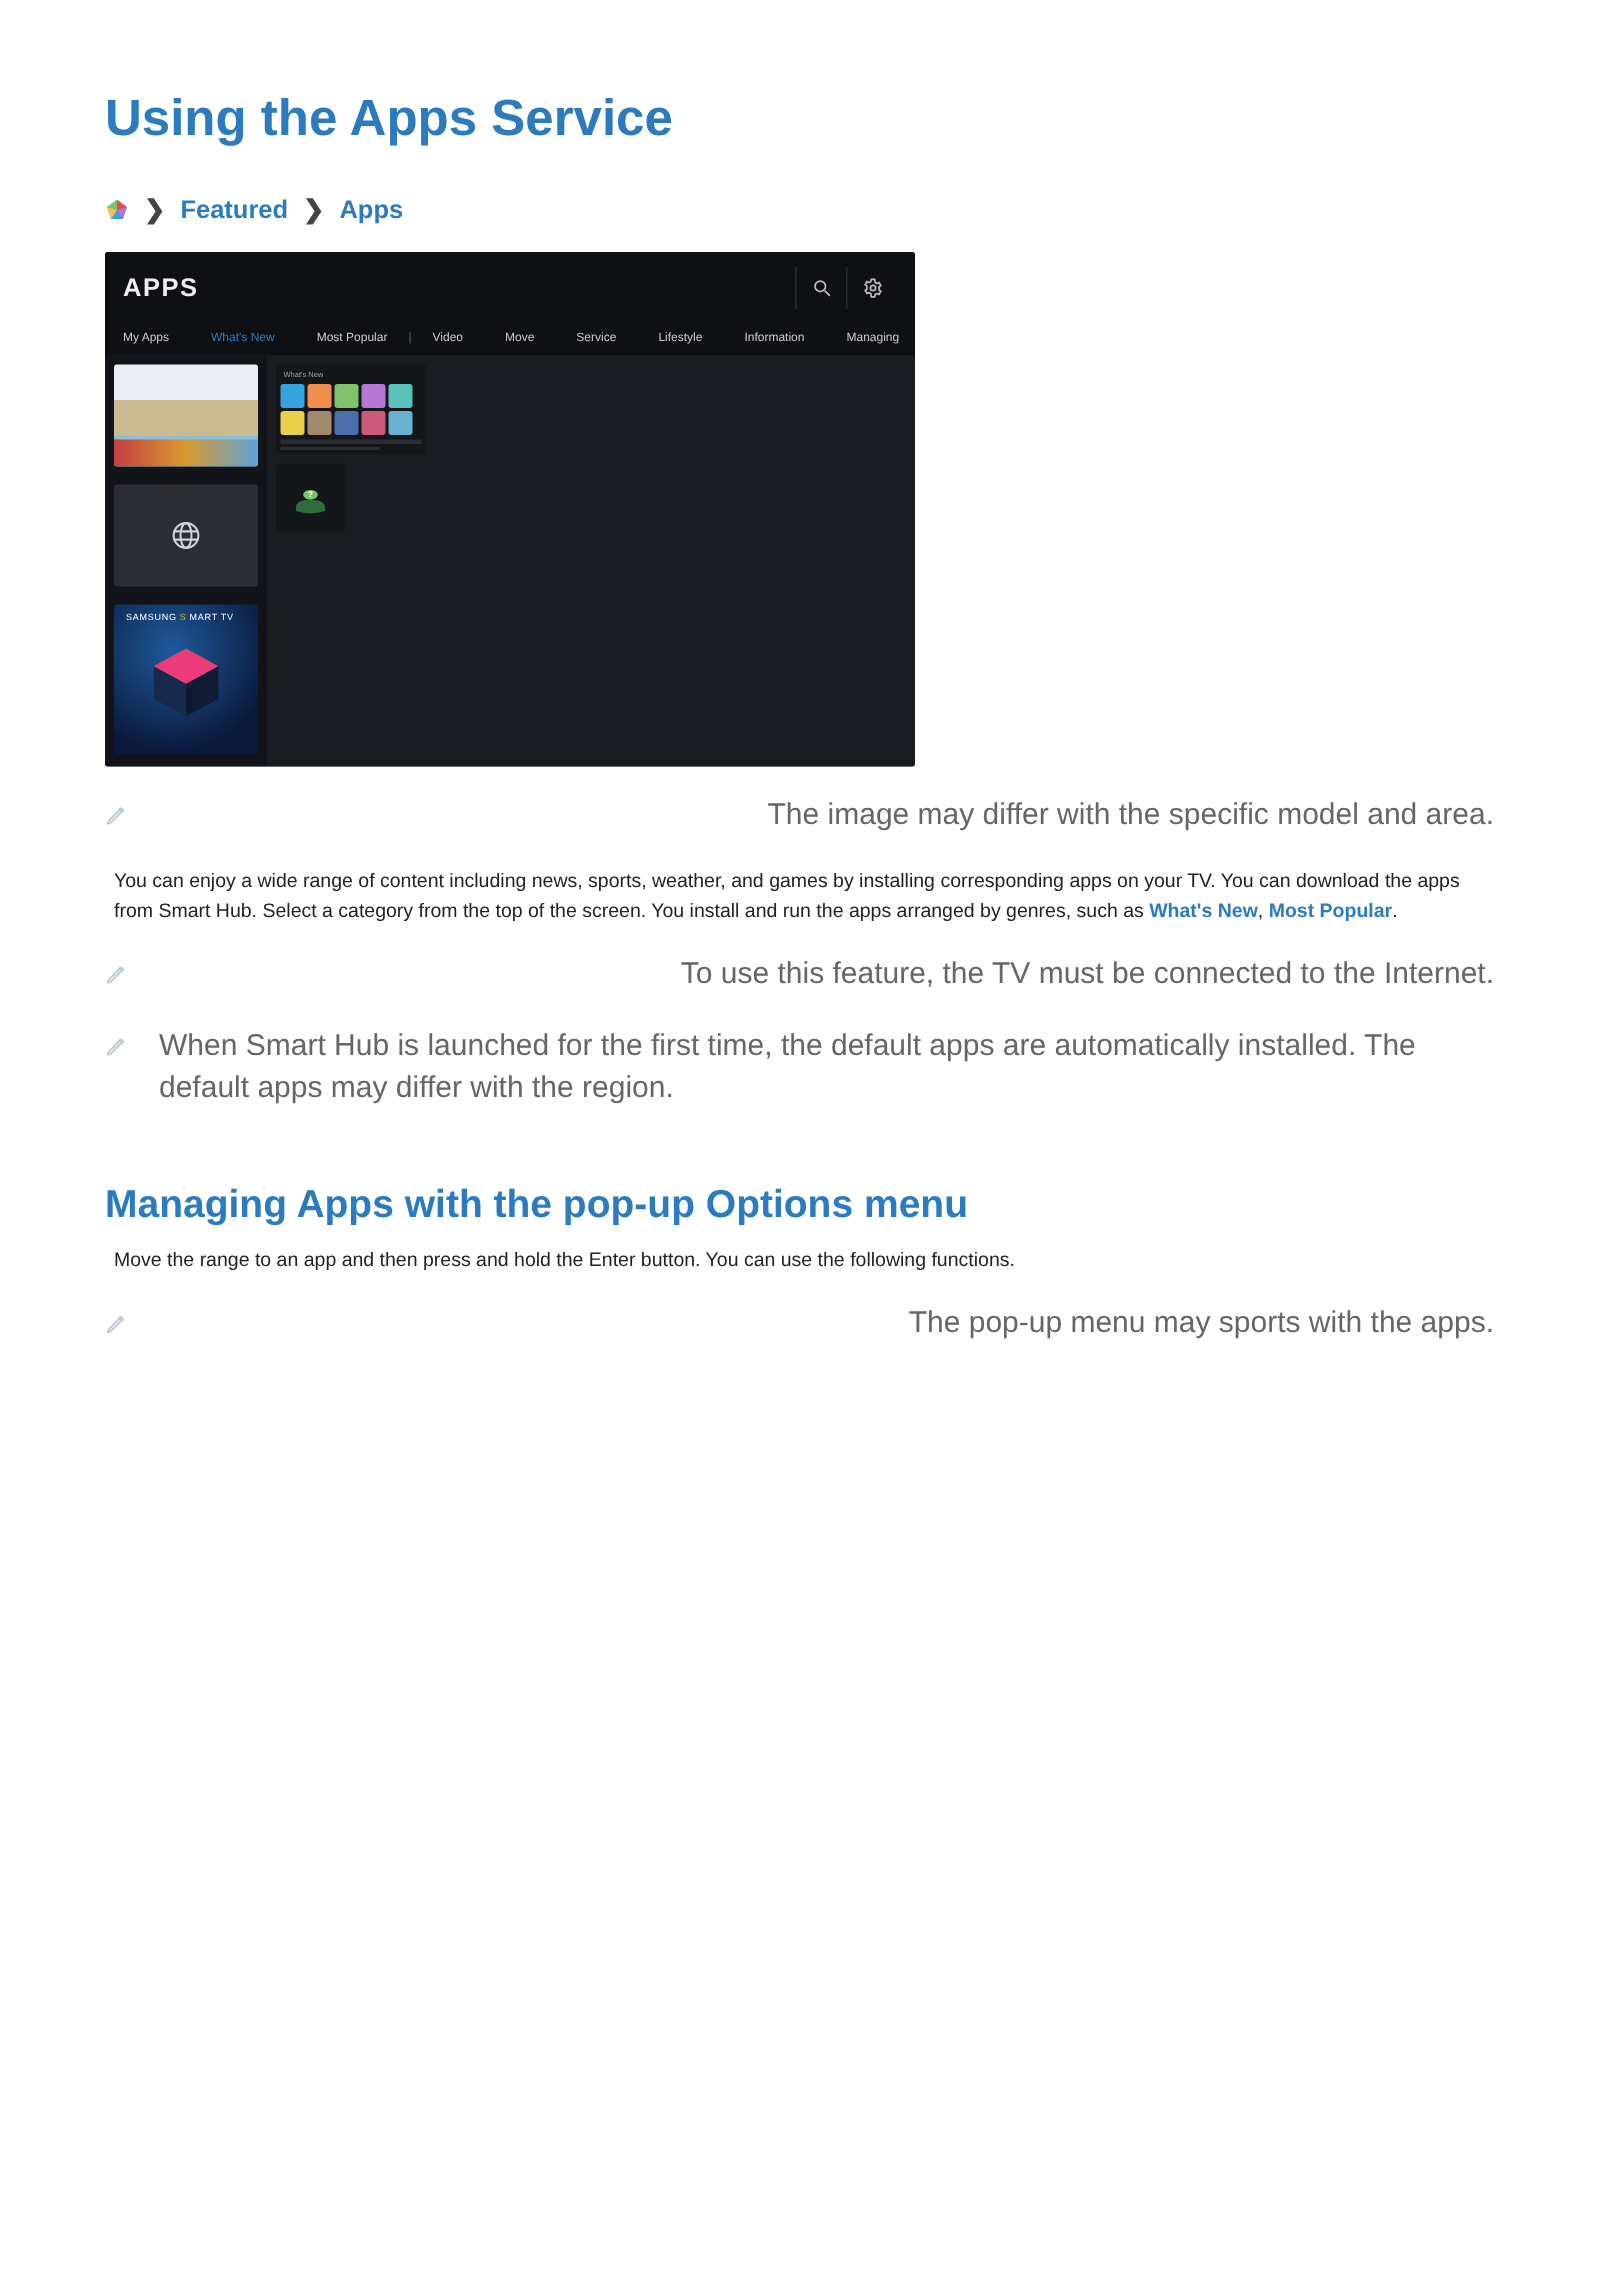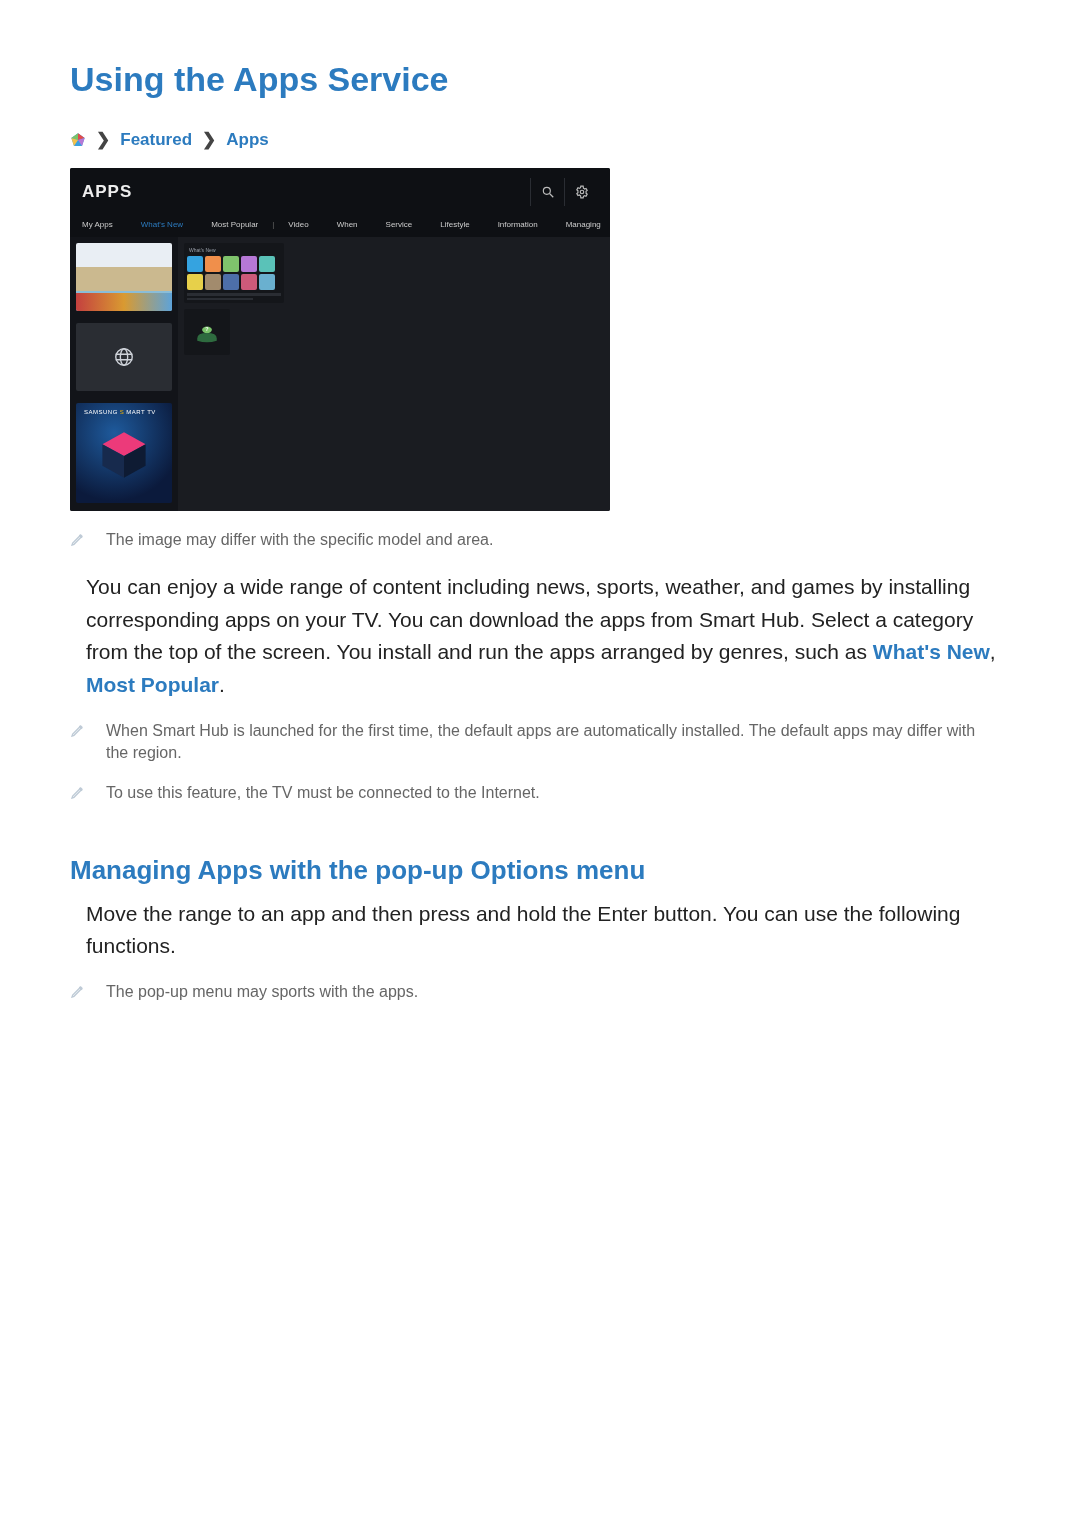--- a/index.html
+++ b/index.html
@@ -156,30 +156,31 @@
     margin-top:6px;width:46px;height:46px;background:#14161a;border-radius:2px;
     display:flex;align-items:center;justify-content:center;
   }
   .info-tile svg{width:26px;height:26px;}
 
   
   .note-row{
     display:flex;gap:18px;align-items:flex-start;
     margin:18px 0 0 0;
     color:var(--note-color);
-    font-size:16px;
+    font-size:20px;
     line-height:1.4;
+    justify-content:space-between;
   }
   .note-row .pen{flex:0 0 18px;margin-top:2px;}
   .pen svg{width:16px;height:16px;opacity:.55;}
 
   p.body{
-    font-size:21px;
+    font-size:13px;
     line-height:1.55;
-    margin:18px 0 6px 16px;
+    margin:18px 0 6px 6px;
     color:#222;
   }
   .hl{color:var(--accent);font-weight:700;}
 
   h2.section{
     color:var(--accent);
     font-size:26px;
     font-weight:700;
     margin:48px 0 12px 0;
   }
@@ -237,21 +238,21 @@
     </div>
     <div class="tv-tabs">
       <span class="tab">My Apps</span>
         <span class="dot"></span>
       <span class="tab active">What's New</span>
         <span class="dot"></span>
       <span class="tab">Most Popular</span>
         <span style="color:#666;">|</span>
       <span class="tab">Video</span>
         <span class="dot"></span>
-      <span class="tab">When</span>
+      <span class="tab">Move</span>
         <span class="dot"></span>
       <span class="tab">Service</span>
         <span class="dot"></span>
       <span class="tab">Lifestyle</span>
         <span class="dot"></span>
       <span class="tab">Information</span>
         <span class="dot"></span>
       <span class="tab">Managing</span>
         <span class="dot"></span>
 
@@ -325,29 +326,29 @@
 
   <p class="body">
     <span>You can enjoy a wide range of content including news, sports, weather, and games by installing corresponding apps on your TV. You can download the apps from Smart Hub. Select a category from the top of the screen. You install and run the apps arranged by genres, such as </span><span class="hl">What's New</span><span>, </span><span class="hl">Most Popular</span><span>.</span>
   </p>
 
   <div class="note-row">
     <span class="pen"><svg viewBox="0 0 24 24" fill="none" stroke="#8aa0b5" stroke-width="2">
           <path d="M3 21l3-1 12-12-2-2L4 18l-1 3z"></path>
           <path d="M14 6l4 4"></path>
         </svg></span>
-    <span>When Smart Hub is launched for the first time, the default apps are automatically installed. The default apps may differ with the region.</span>
+    <span>To use this feature, the TV must be connected to the Internet.</span>
   </div>
 
   <div class="note-row">
     <span class="pen"><svg viewBox="0 0 24 24" fill="none" stroke="#8aa0b5" stroke-width="2">
           <path d="M3 21l3-1 12-12-2-2L4 18l-1 3z"></path>
           <path d="M14 6l4 4"></path>
         </svg></span>
-    <span>To use this feature, the TV must be connected to the Internet.</span>
+    <span>When Smart Hub is launched for the first time, the default apps are automatically installed. The default apps may differ with the region.</span>
   </div>
 
   <h2 class="section">Managing Apps with the pop-up Options menu</h2>
 
   <p class="body" style="margin-top:6px;">Move the range to an app and then press and hold the Enter button. You can use the following functions.</p>
 
 
   <div class="note-row">
     <span class="pen"><svg viewBox="0 0 24 24" fill="none" stroke="#8aa0b5" stroke-width="2">
           <path d="M3 21l3-1 12-12-2-2L4 18l-1 3z"></path>

